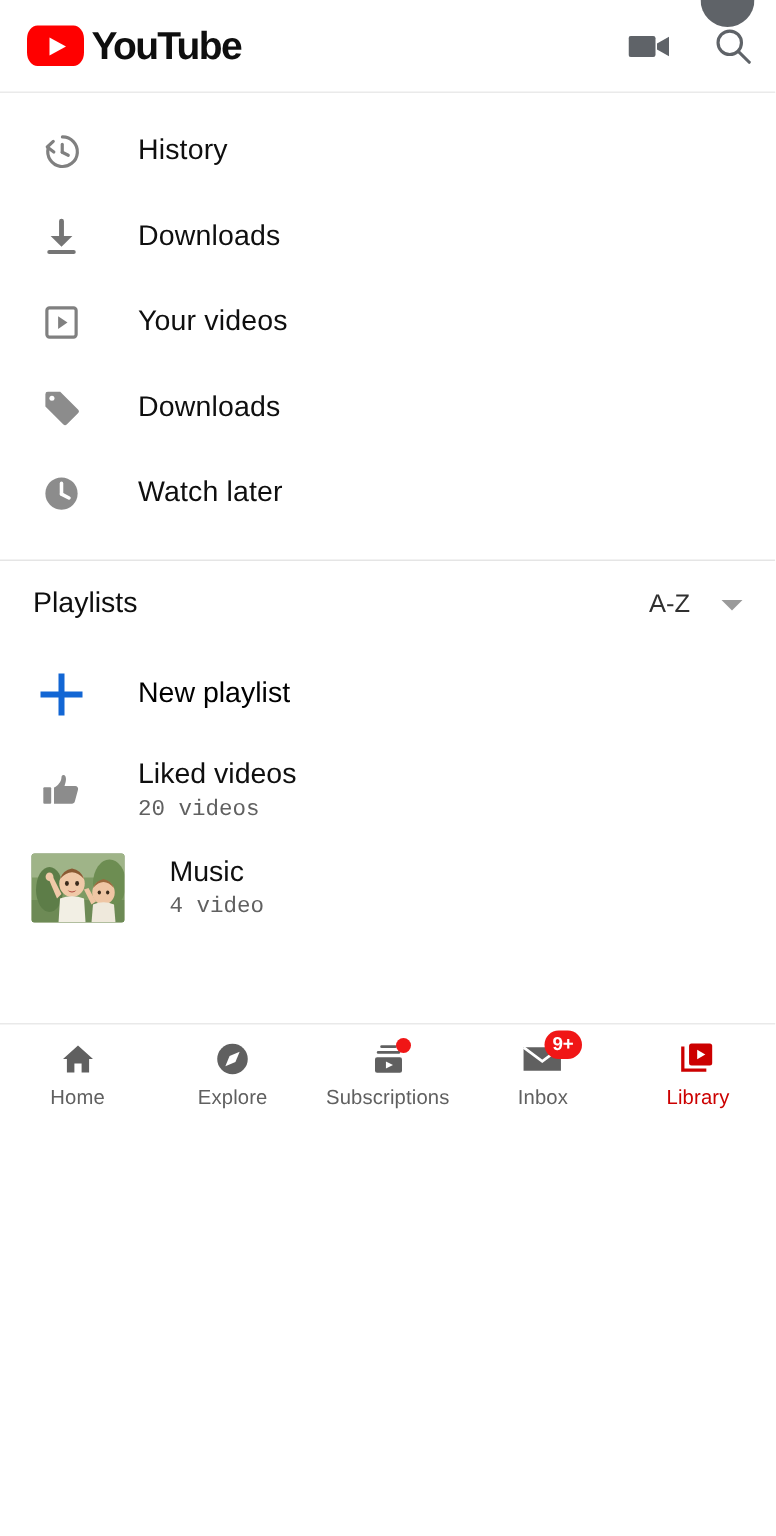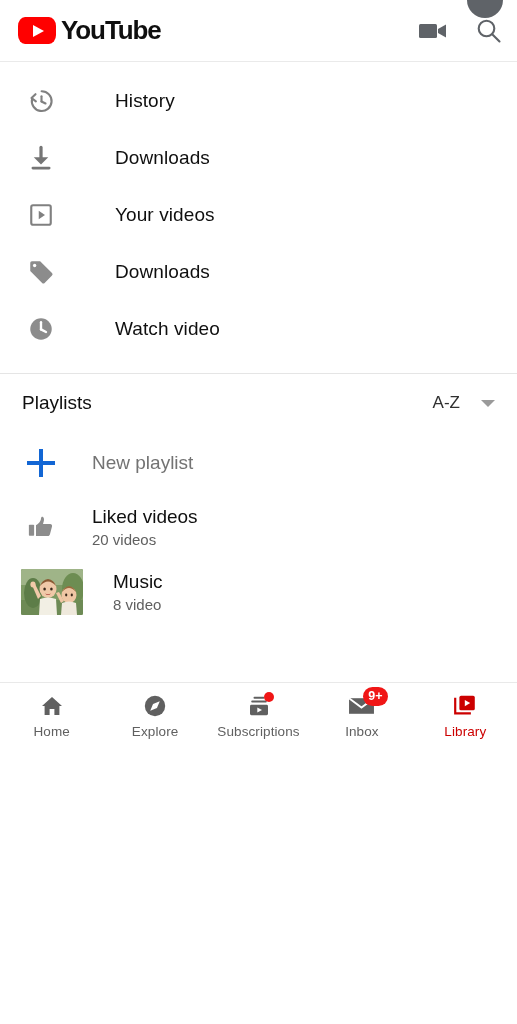--- a/index.html
+++ b/index.html
@@ -107,21 +107,20 @@
   }
 
   .nav-list { padding: 10px 0 8px 0; }
 
   .row {
     display: flex;
     align-items: center;
     height: 57px;
     padding: 0 20px 0 24px;
     cursor: pointer;
-    gap: 23px;
   }
   .row .ico {
     width: 34px;
     min-width: 34px;
     display: flex;
     align-items: center;
     justify-content: center;
     margin-right: 34px;
   }
   .row .label {
@@ -188,21 +187,21 @@
   }
   .plus::before, .plus::after {
     content: "";
     position: absolute;
     background: #1266d4;
   }
   .plus::before { left: 0; top: 11.5px; width: 28px; height: 4px; }
   .plus::after  { top: 0; left: 11.5px; height: 28px; width: 4px; }
   .new-playlist .label {
     font-size: 19px;
-    color: #737373;
+    color: #000000;
   }
 
   
   .pl-row {
     display: flex;
     align-items: center;
     height: 65px;
     padding: 0 32px 0 24px;
     cursor: pointer;
   }
@@ -220,21 +219,21 @@
     height: 46px;
     margin-right: 30px;
     margin-left: -3px;
     border-radius: 2px;
     overflow: hidden;
     position: relative;
     background: #6f8a54;
   }
   .pl-meta { display: flex; flex-direction: column; gap: 3px; }
   .pl-title { font-size: 19px; color: #0f0f0f; }
-  .pl-count { font-size: 15px; color: #606060; }
+  .pl-count { font-size: 15px; color: #606060; font-family: Liberation Mono, monospace; }
 
   
   .highlight-box {
     position: absolute;
     left: 8px;
     top: 643px;
     width: 501px;
     height: 65px;
     border: 4px solid #e02020;
     border-radius: 1px;
@@ -399,21 +398,21 @@
       </div>
 
       <div class="row">
         <span class="ico">
           <svg width="30" height="30" viewBox="0 0 24 24">
             <circle cx="12" cy="12" r="8.6" fill="#8c8c8c"></circle>
             <line x1="12" y1="6.6" x2="12" y2="12.3" stroke="#ffffff" stroke-width="1.9" stroke-linecap="round"></line>
             <line x1="12" y1="12.3" x2="16" y2="14.4" stroke="#ffffff" stroke-width="1.9" stroke-linecap="round"></line>
           </svg>
         </span>
-        <span class="label">Watch video</span>
+        <span class="label">Watch later</span>
       </div>
 
     </div>
 
     <div class="divider"></div>
 
     <div class="playlists-head">
       <div class="playlists-title">Playlists</div>
       <div class="sort-control">
         <span class="sort-label">A-Z</span>
@@ -462,21 +461,21 @@
           <ellipse cx="48" cy="26" rx="7.5" ry="8" fill="#efc6a4"></ellipse>
           <path d="M41 23 Q48 15 55 23 Q53 18 48 17 Q43 18 41 23 Z" fill="#9a6a3d"></path>
           <ellipse cx="45.2" cy="26" rx="1.1" ry="1.4" fill="#3a2a1c"></ellipse>
           <ellipse cx="50.8" cy="26" rx="1.1" ry="1.4" fill="#3a2a1c"></ellipse>
           <path d="M41 34 Q48 31 55 34 L56 46 L40 46 Z" fill="#efe9dc"></path>
           <path d="M40 34 L35 24 L38 23 L43 32 Z" fill="#efc6a4"></path>
         </svg>
       </div>
       <div class="pl-meta">
         <div class="pl-title">Music</div>
-        <div class="pl-count">8 video</div>
+        <div class="pl-count">4 video</div>
       </div>
     </div>
 
     <div class="highlight-box"></div>
 
     <div class="annot-arrow">
       <svg width="82" height="98" viewBox="0 0 82 98">
         <path d="M27 4 L55 4 L55 52 L74 52 L41 94 L8 52 L27 52 Z" fill="none" stroke="#e02020" stroke-width="5" stroke-linejoin="miter"></path>
       </svg>
     </div>

